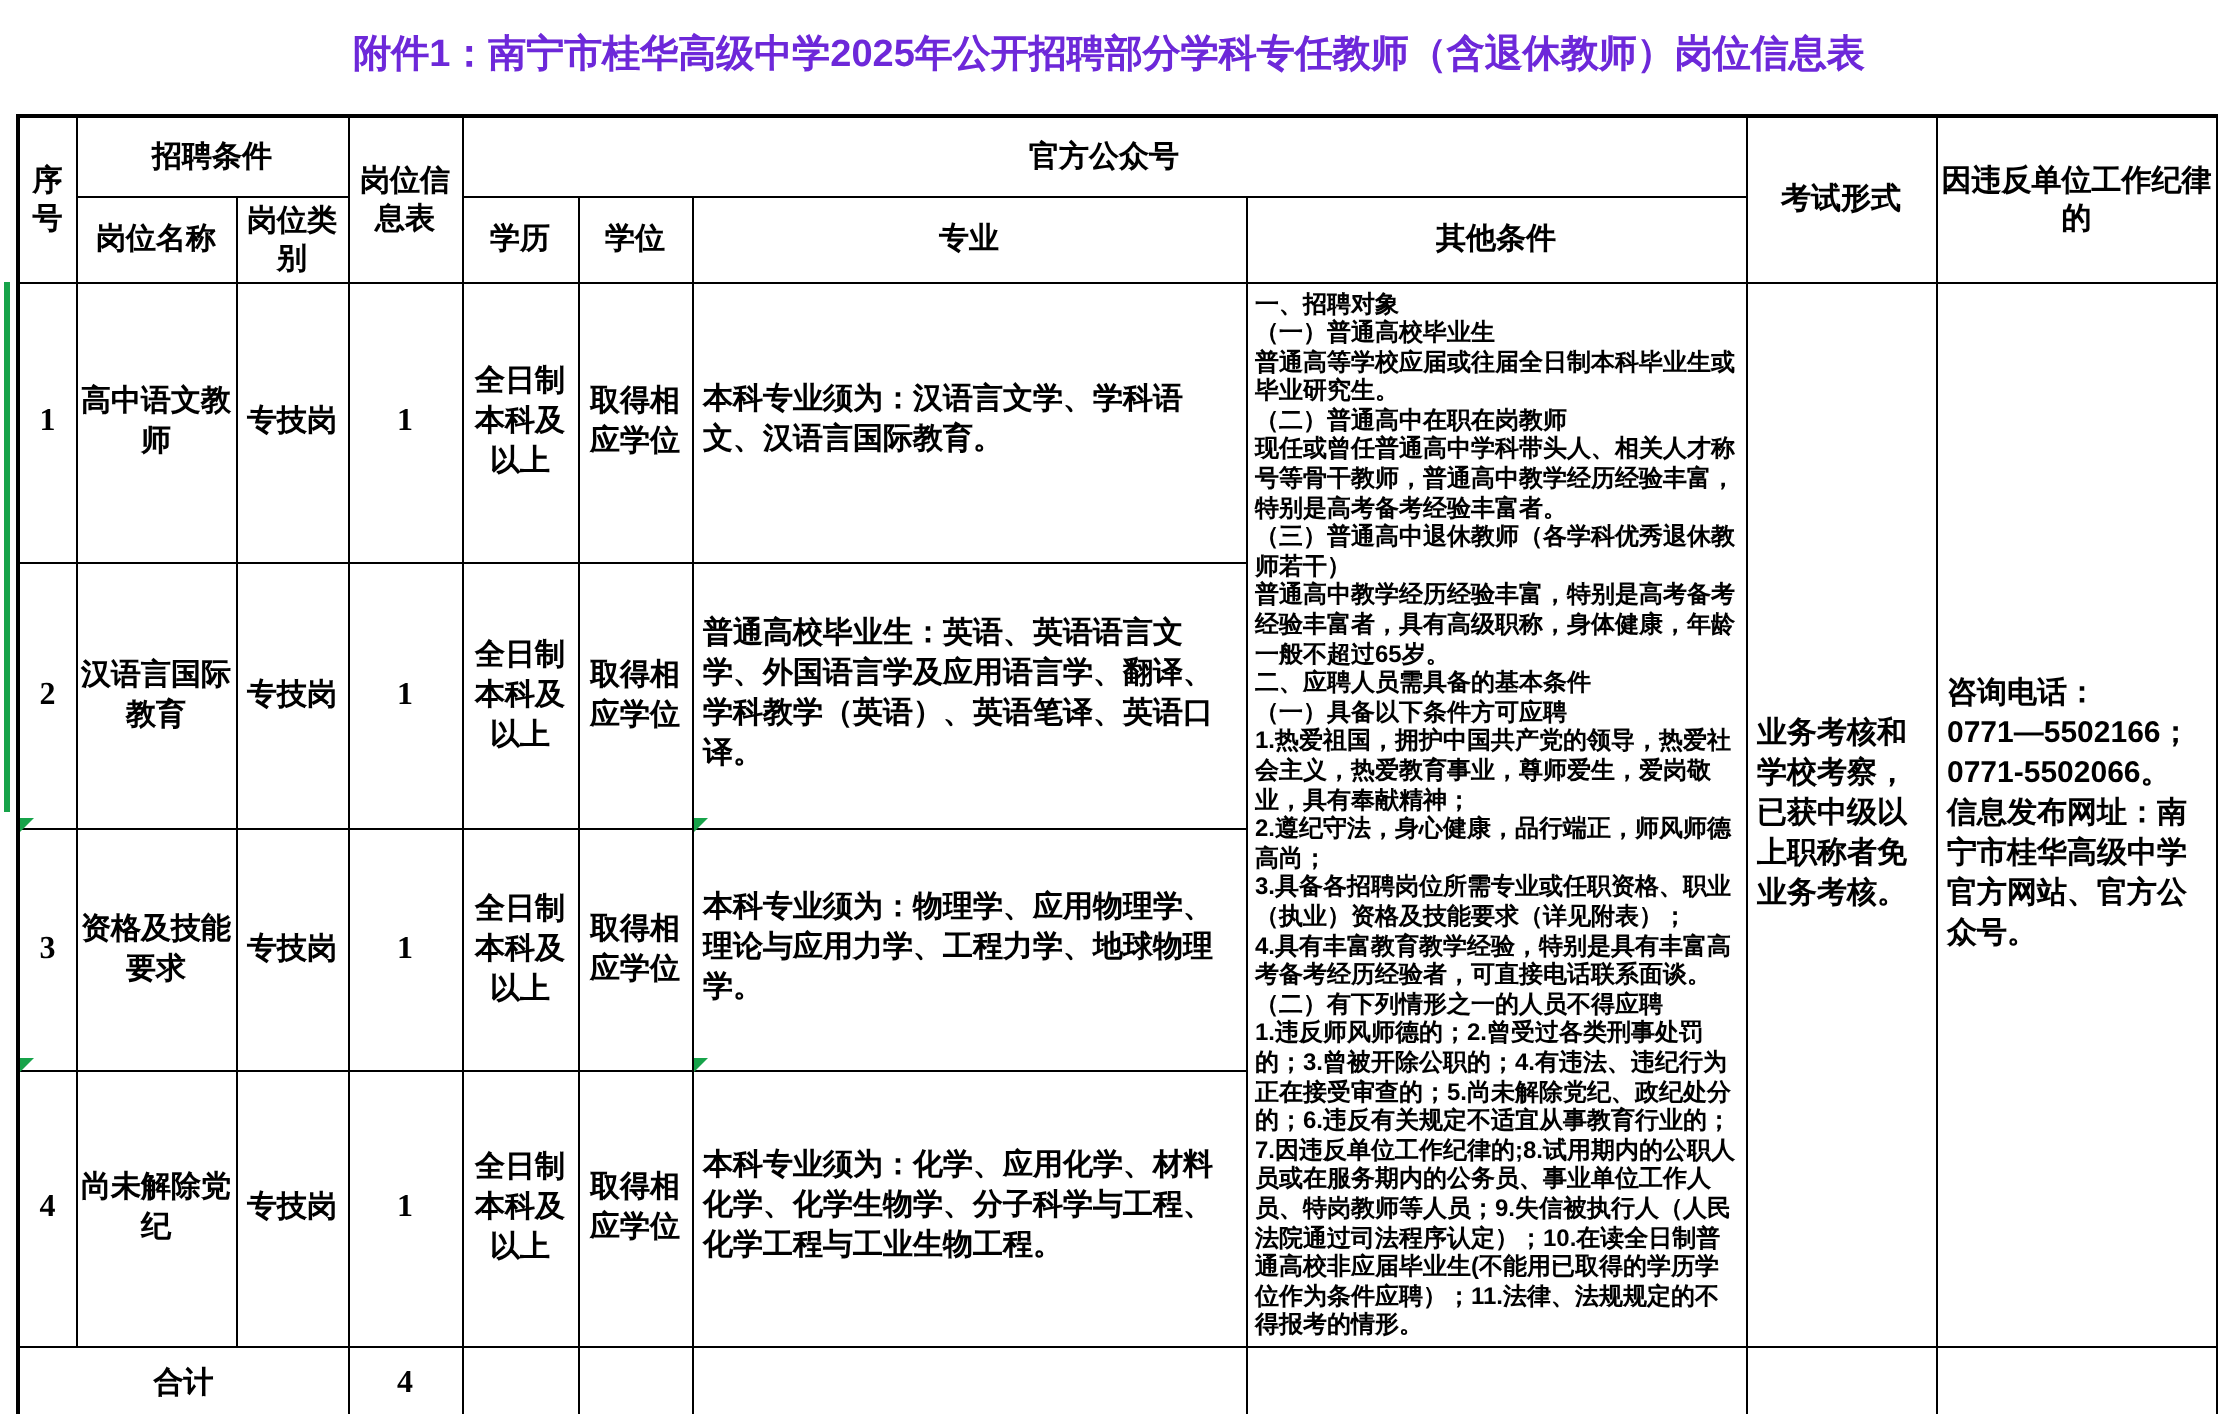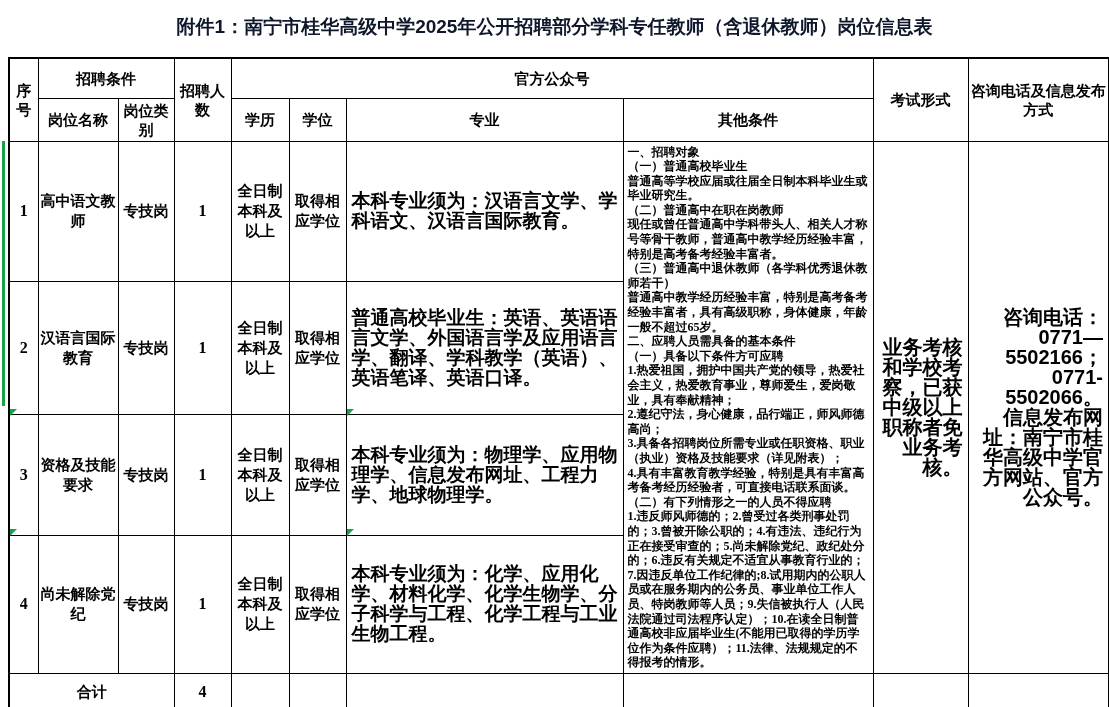--- a/index.html
+++ b/index.html
@@ -1,21 +1,21 @@
 <!DOCTYPE html>
 <html><head>
 <meta charset="utf-8">
 <style>
   * { margin:0; padding:0; box-sizing:border-box; }
   body { background:#e9e9e9; font-family:"Liberation Sans","DejaVu Sans",sans-serif; }
   .page { position:relative; width:1109px; height:707px; background:#ffffff; overflow:hidden; }
 
   .doc-title {
     position:absolute; top:14px; left:0; width:1109px;
-    text-align:center; font-size:19px; font-weight:bold; color:#0f172a;
+    text-align:center; font-size:19px; font-weight:bold; color:#6d28d9;
     font-family:"Liberation Sans","DejaVu Sans",sans-serif;
   }
 
   table.sheet {
     position:absolute; left:8px; top:57px;
     border-collapse:collapse; table-layout:fixed; width:1100px;
     border:2px solid #000;
   }
   table.sheet td, table.sheet th {
     border:1px solid #000; color:#000; overflow:hidden;
@@ -26,24 +26,24 @@
   col.w-major{width:277px} col.w-other{width:250px} col.w-exam{width:95px}
   col.w-contact{width:141px}
 
   tr.h1{height:40px} tr.h2{height:43px}
   tr.r1{height:137px} tr.r2{height:130px} tr.r3{height:118px} tr.r4{height:135px}
   tr.rt{height:38px}
 
   .hd { text-align:center; font-size:15px; line-height:19px; padding:1px 2px; }
   .c-num { text-align:center; font-size:16px; font-family:"Liberation Serif","DejaVu Serif",serif; }
   .c-text { text-align:center; font-size:15px; line-height:20px; padding:1px 2px; }
-  .c-left { text-align:left; font-size:19px; line-height:20px; padding:2px 5px; white-space:pre-wrap; }
+  .c-left { text-align:left; font-size:15px; line-height:20px; padding:2px 5px; white-space:pre-wrap;font-family:Liberation Mono, monospace; }
   .c-other { text-align:left; vertical-align:top; font-size:12px; line-height:14.6px;
-             padding:3px 4px; white-space:pre-wrap;font-family:Liberation Serif, serif; }
-  .c-contact { text-align:right; font-size:20px; line-height:20px; padding:0 5px; white-space:pre-wrap; }
+             padding:3px 4px; white-space:pre-wrap; }
+  .c-contact { text-align:left; font-size:15px; line-height:20px; padding:0 5px; white-space:pre-wrap; }
 
   
   .sel-edge { position:absolute; left:2px; top:141px; width:3px; height:265px; }
   .flag { position:absolute; width:0; height:0;
           border-right:7px solid transparent; }
 </style>
 </head>
 <body>
 
 <div class="page">
@@ -61,24 +61,24 @@
         <col class="w-major">
         <col class="w-other">
       <col class="w-exam">
         <col class="w-contact">
     </colgroup>
 
     <tbody>
         <tr class="h1">
       <td class="hd" rowspan="2">序号</td>
       <td class="hd" colspan="2">招聘条件</td>
-      <td class="hd" rowspan="2">招聘人数</td>
+      <td class="hd" rowspan="2">岗位信息表</td>
       <td class="hd" colspan="4">官方公众号</td>
       <td class="hd" rowspan="2">考试形式</td>
-      <td class="hd" rowspan="2">咨询电话及信息发布方式</td>
+      <td class="hd" rowspan="2">因违反单位工作纪律的</td>
     </tr>
     <tr class="h2">
       <td class="hd">岗位名称</td>
       <td class="hd">岗位类别</td>
       <td class="hd">学历</td>
       <td class="hd">学位</td>
       <td class="hd">专业</td>
       <td class="hd">其他条件</td>
     </tr>
 
@@ -122,21 +122,21 @@
       <td class="c-left">普通高校毕业生：英语、英语语言文学、外国语言学及应用语言学、翻译、学科教学（英语）、英语笔译、英语口译。</td>
     </tr>
 
     <tr class="r3">
       <td class="c-num">3</td>
       <td class="c-text">资格及技能要求</td>
       <td class="c-text">专技岗</td>
       <td class="c-num">1</td>
       <td class="c-text">全日制本科及以上</td>
       <td class="c-text">取得相应学位</td>
-      <td class="c-left">本科专业须为：物理学、应用物理学、信息发布网址、工程力学、地球物理学。</td>
+      <td class="c-left">本科专业须为：物理学、应用物理学、理论与应用力学、工程力学、地球物理学。</td>
     </tr>
 
     <tr class="r4">
       <td class="c-num">4</td>
       <td class="c-text">尚未解除党纪</td>
       <td class="c-text">专技岗</td>
       <td class="c-num">1</td>
       <td class="c-text">全日制本科及以上</td>
       <td class="c-text">取得相应学位</td>
       <td class="c-left">本科专业须为：化学、应用化学、材料化学、化学生物学、分子科学与工程、化学工程与工业生物工程。</td>

